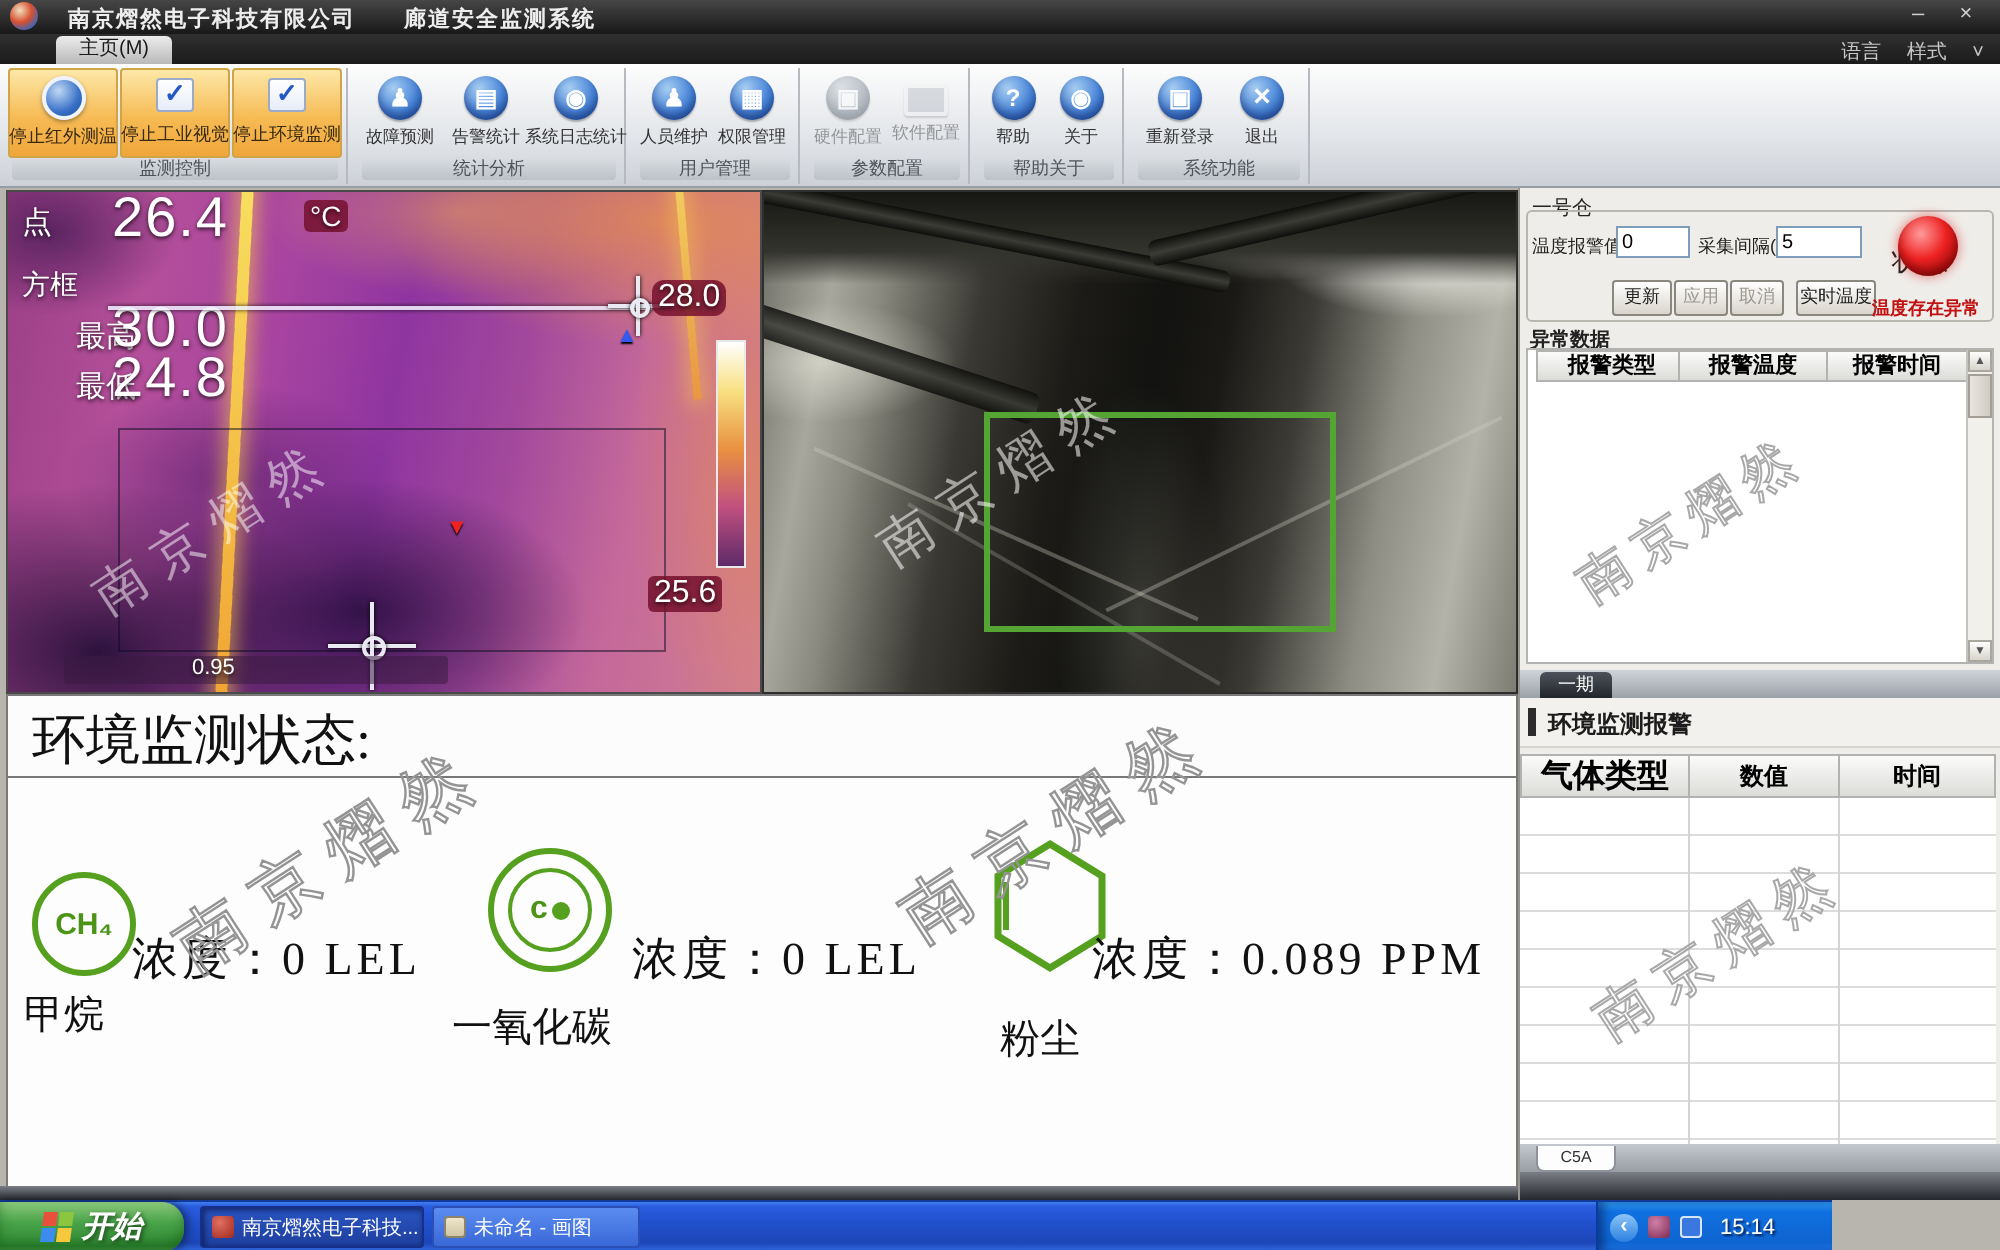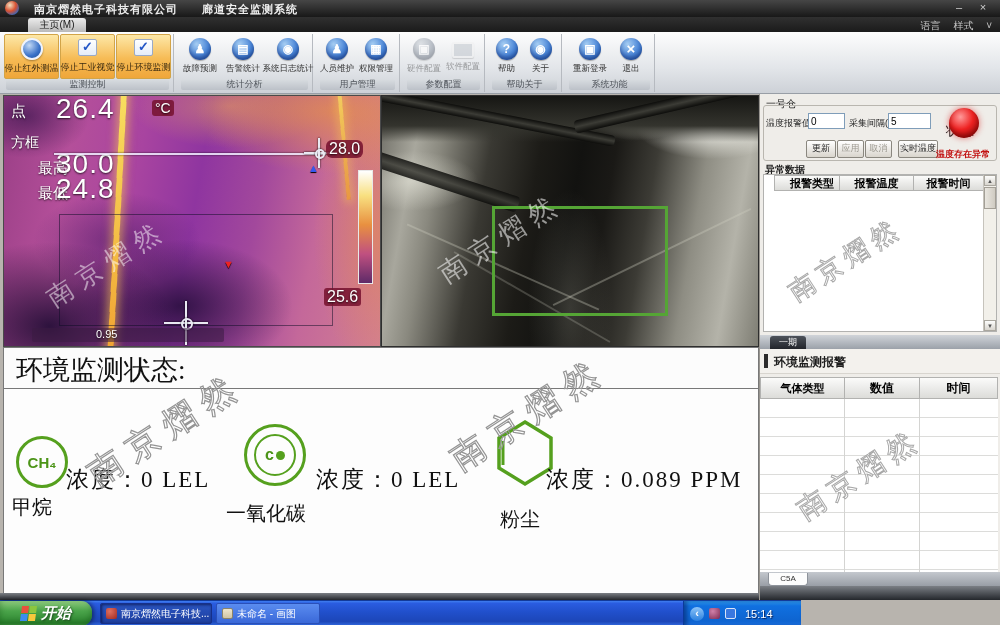--- a/index.html
+++ b/index.html
@@ -112,21 +112,21 @@
   .envalarmhead{background:#f3f1ed;border-bottom:1px solid #d8d5cf;padding-left:11px;}
   .accent{background:#2c2c2c;}
   .etblbody{background:
      repeating-linear-gradient(180deg,#fff 0 18px,#dcdcda 18px 19px);}
   .vline{background:#d4d4d2;}
   .ctab{background:#fdfdfd;border:1px solid #8e939b;border-top:none;border-radius:0 0 4px 4px;
     font-size:8px;color:#333;text-align:center;line-height:11px;}
   .darkstrip{background:linear-gradient(#7b7f85,#24272c);}
 
   
-  .taskbar{left:0;top:600px;width:801px;height:25px;
+  .taskbar{left:0;top:600px;width:916px;height:25px;
     background:linear-gradient(180deg,#3f7ef0,#2a5ce0 10%,#2150cc 45%,#1c46b8 85%,#2f64d8);border-top:1px solid #123a9a;box-sizing:border-box;}
   .startbtn{left:0;top:0;width:92px;height:25px;border-radius:0 11px 11px 0;
     background:linear-gradient(#8cc87c,#4aa44a 40%,#2f8832 88%,#57a957);
     box-shadow:inset 0 -4px 6px rgba(0,60,0,.35),2px 0 4px rgba(0,0,0,.45);
     display:flex;align-items:center;justify-content:center;gap:5px;cursor:pointer;}
   .startlabel{color:#fff;font-size:15px;font-weight:bold;font-style:italic;text-shadow:1px 1px 2px #1c4a1c;}
   .flag{display:grid;grid-template-columns:7px 7px;grid-template-rows:7px 7px;gap:1px;transform:skewX(-8deg);}
   .flag span{display:block;}
   .taskitem{top:2px;height:21px;border-radius:2px;display:flex;align-items:center;gap:4px;padding:0 5px;box-sizing:border-box;
     color:#fff;font-size:10px;white-space:nowrap;overflow:hidden;cursor:pointer;}
@@ -358,42 +358,42 @@
     <div class="xpbtn off" style="left:77px;top:46px;width:25px;">应用</div>
     <div class="xpbtn off" style="left:105px;top:46px;width:25px;">取消</div>
     <div class="xpbtn" style="left:138px;top:46px;width:38px;">实时温度</div>
 
     <div class="abs lamp"></div>
     <div class="rp" style="left:176px;top:54px;color:#c21111;font-weight:bold;">温度存在异常</div>
 
     <div class="rp" style="left:5px;top:69px;font-size:10px;font-weight:bold;">异常数据</div>
 
     <div class="abs" style="left:3px;top:80px;width:234px;height:158px;background:#fff;border:1px solid #b2b2b0;box-sizing:border-box;">
-      <div class="abs tblhead" style="left:10px;top:0;width:76px;height:16px;line-height:15px;">报警类型</div>
+      <div class="abs tblhead" style="left:4px;top:0;width:76px;height:16px;line-height:15px;">报警类型</div>
       <div class="abs tblhead" style="left:75px;top:0;width:75px;height:16px;line-height:15px;">报警温度</div>
       <div class="abs tblhead" style="left:149px;top:0;width:71px;height:16px;line-height:15px;">报警时间</div>
       <div class="abs sbtrack" style="right:0;top:0;width:12px;height:156px;">
         <div class="sbbtn">▲</div>
         <div class="abs sbthumb"></div>
         <div class="sbbtn abs" style="bottom:0;">▼</div>
       </div>
       <div class="wm wmdark" style="left:18px;top:105px;font-size:26px;letter-spacing:6px;-webkit-text-stroke:1px #a8a8a8;">南京熠然</div>
     </div>
 
     <div class="abs phstrip" style="left:0;top:241px;width:241px;height:14px;">
       <div class="abs phtab" style="left:10px;top:1px;width:36px;height:13px;">一期</div>
     </div>
 
     <div class="abs envalarmhead" style="left:0;top:255px;width:241px;height:24px;">
       <div class="abs accent" style="left:4px;top:5px;width:4px;height:14px;"></div>
       <div class="abs" style="left:14px;top:5px;font-size:12px;font-weight:bold;color:#1c1c1c;">环境监测报警</div>
     </div>
 
     <div class="abs" style="left:0;top:283px;width:238px;height:195px;background:#fff;">
-      <div class="abs tblhead" style="left:0;top:0;width:85px;height:22px;line-height:21px;font-size:11px;">气体类型</div>
+      <div class="abs tblhead" style="left:0;top:0;width:85px;height:22px;line-height:21px;font-size:16px;">气体类型</div>
       <div class="abs tblhead" style="left:84px;top:0;width:76px;height:22px;line-height:21px;font-size:12px;">数值</div>
       <div class="abs tblhead" style="left:159px;top:0;width:79px;height:22px;line-height:21px;font-size:12px;">时间</div>
       <div class="abs etblbody" style="left:0;top:22px;width:238px;height:173px;"></div>
       <div class="abs vline" style="left:84px;top:22px;width:1px;height:173px;"></div>
       <div class="abs vline" style="left:159px;top:22px;width:1px;height:173px;"></div>
       <div class="wm wmdark" style="left:30px;top:120px;font-size:28px;letter-spacing:7px;-webkit-text-stroke:1px #a8a8a8;">南京熠然</div>
     </div>
 
     <div class="abs phstrip" style="left:0;top:478px;width:241px;height:14px;background:linear-gradient(#c4c8ce,#999ea6);">
       <div class="abs ctab" style="left:8px;top:1px;width:38px;height:12px;">C5A</div>

